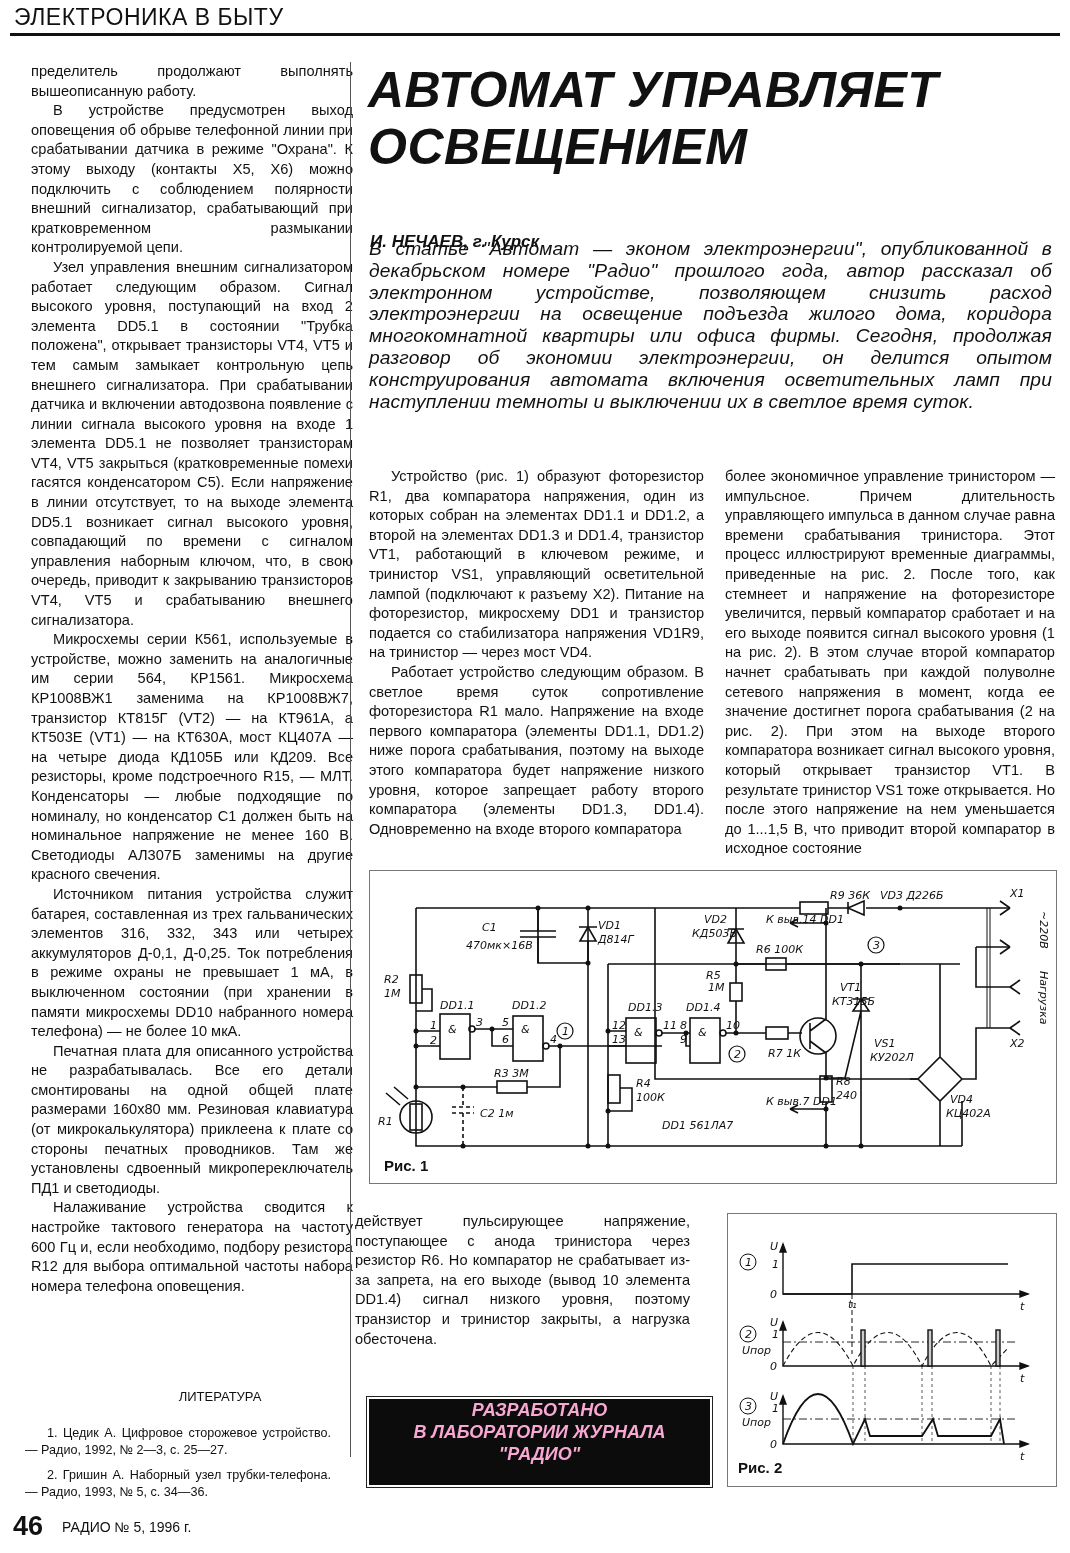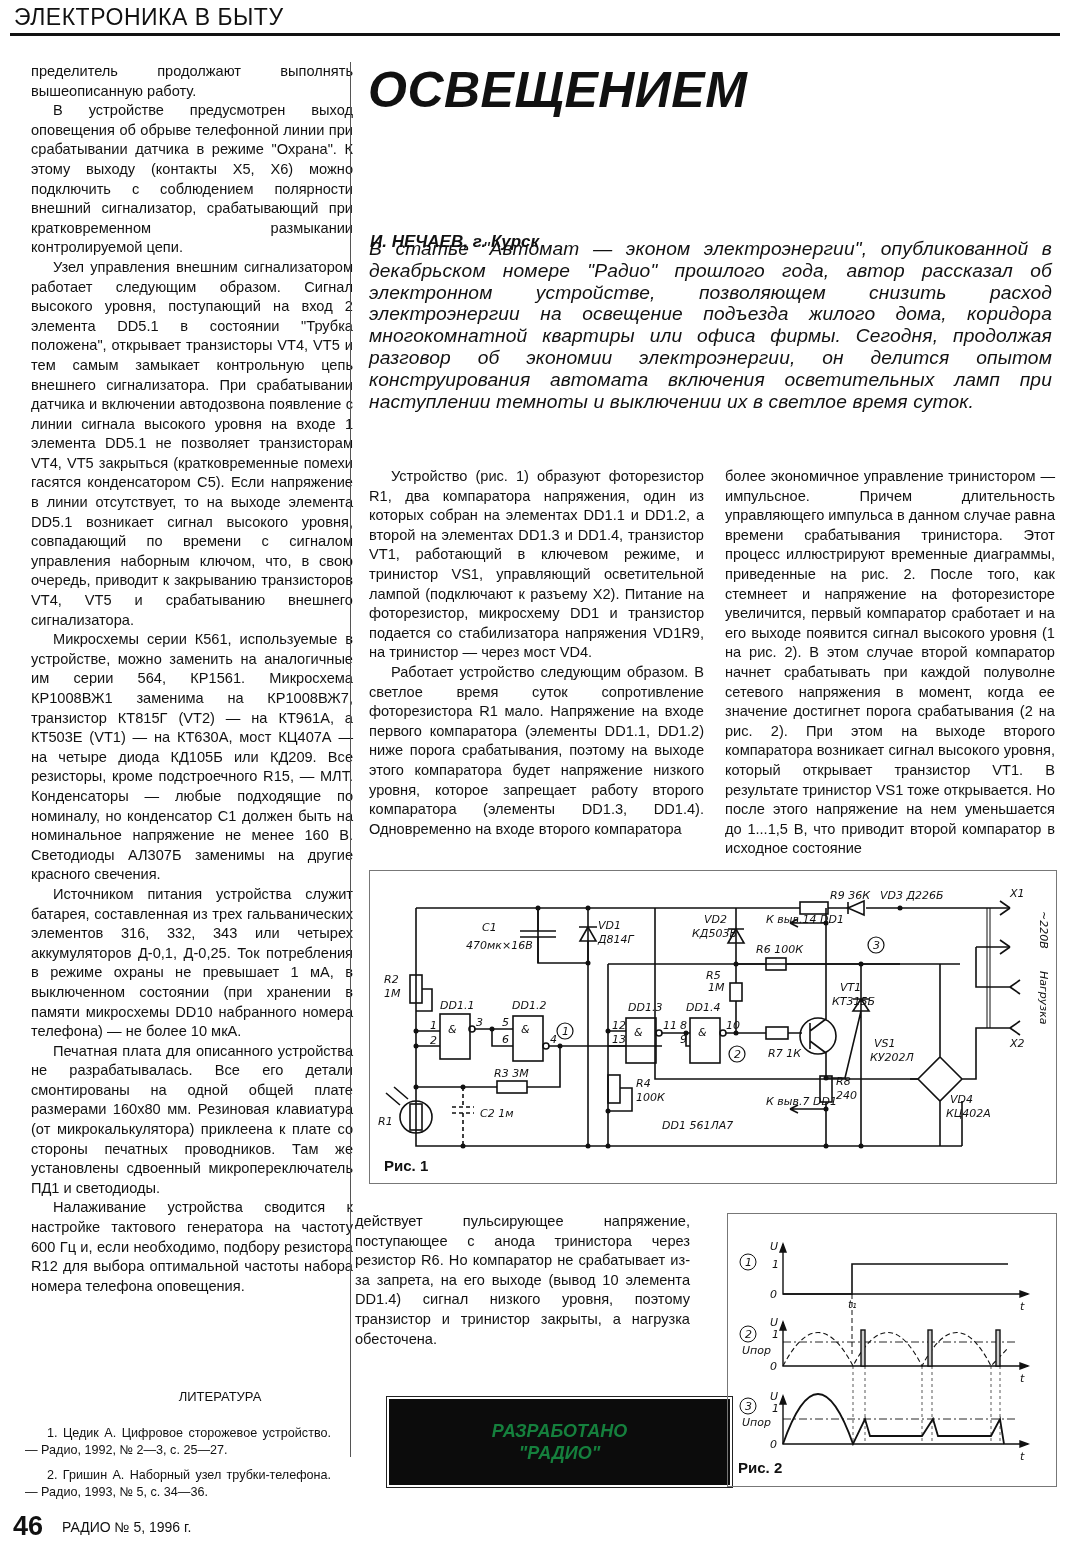--- a/index.html
+++ b/index.html
@@ -19,22 +19,22 @@
   .lead { position: absolute; left: 369px; top: 238px; width: 683px; font-size: 19.2px; line-height: 21.8px; font-style: italic; text-align: justify; letter-spacing: 0.15px; }
 
   .col-mid { left: 369px; top: 467px; width: 335px; }
   .col-right { left: 725px; top: 467px; width: 330px; }
 
   .fig1 { position: absolute; left: 369px; top: 870px; width: 686px; height: 312px; border: 1px solid #777; }
   .fig-caption { position: absolute; font-weight: bold; font-size: 15px; }
   .fig1 .fig-caption { left: 14px; top: 286px; }
   .col-mid2 { left: 355px; top: 1212px; width: 335px; }
 
-  .lab-badge { position: absolute; left: 387px; top: 1397px; width: 341px; height: 86px; background: #0c0c0c; border: 2px solid #fff; outline: 1px solid #222; color: #15803d;
-               font-weight: bold; font-style: italic; font-size: 18px; line-height: 22px; text-align: center; display: flex; flex-direction: column; justify-content: center; }
+  .lab-badge { position: absolute; left: 367px; top: 1397px; width: 341px; height: 86px; background: #0c0c0c; border: 2px solid #fff; outline: 1px solid #222; color: #f9a8d4;
+               font-weight: bold; font-style: italic; font-size: 18px; line-height: 22px; text-align: center; display: flex; flex-direction: column; }
 
   .fig2 { position: absolute; left: 727px; top: 1213px; width: 328px; height: 272px; border: 1px solid #777; }
   .fig2 .fig-caption { left: 10px; top: 245px; }
 
   .literature-title { position: absolute; left: 0; width: 356px; top: 1389px; text-align: center; font-size: 13px; margin-left: 42px; }
   .refs { position: absolute; left: 17px; top: 1417px; width: 322px; font-size: 12.6px; line-height: 17px; text-align: justify; }
   .refs p { margin: 8px; text-indent: 22px; }
 
   .page-number { position: absolute; left: 13px; top: 1511px; font-size: 27px; font-weight: bold; }
   .issue-line { position: absolute; left: 62px; top: 1519px; font-size: 14px; }
@@ -57,20 +57,21 @@
   <p>Налаживание устройства сводится к настройке тактового генератора на частоту 600 Гц и, если необходимо, подбору резистора R12 для выбора оптимальной частоты набора номера телефона оповещения.</p>
 </div>
 <div class="literature-title">ЛИТЕРАТУРА</div>
 <div class="refs">
   <p>1. Цедик А. Цифровое сторожевое устройство. — Радио, 1992, № 2—3, с. 25—27.</p>
   <p>2. Гришин А. Наборный узел трубки-телефона. — Радио, 1993, № 5, с. 34—36.</p>
 </div>
 <div class="col-divider"></div>
 
 <div class="title">
+  <div>АВТОМАТ УПРАВЛЯЕТ</div>
   <div>ОСВЕЩЕНИЕМ</div>
 </div>
 <div class="byline">И. НЕЧАЕВ, г. Курск</div>
 <div class="lead">В статье "Автомат — эконом электроэнергии", опубликованной в декабрьском номере "Радио" прошлого года, автор рассказал об электронном устройстве, позволяющем снизить расход электроэнергии на освещение подъезда жилого дома, коридора многокомнатной квартиры или офиса фирмы. Сегодня, продолжая разговор об экономии электроэнергии, он делится опытом конструирования автомата включения осветительных ламп при наступлении темноты и выключении их в светлое время суток.</div>
 
 <div class="col col-mid">
   <p>Устройство (рис. 1) образуют фоторезистор R1, два компаратора напряжения, один из которых собран на элементах DD1.1 и DD1.2, а второй на элементах DD1.3 и DD1.4, транзистор VT1, работающий в ключевом режиме, и тринистор VS1, управляющий осветительной лампой (подключают к разъему X2). Питание на фоторезистор, микросхему DD1 и транзистор подается со стабилизатора напряжения VD1R9, на тринистор — через мост VD4.</p>
   <p>Работает устройство следующим образом. В светлое время суток сопротивление фоторезистора R1 мало. Напряжение на входе первого компаратора (элементы DD1.1, DD1.2) ниже порога срабатывания, поэтому на выходе этого компаратора будет напряжение низкого уровня, которое запрещает работу второго компаратора (элементы DD1.3, DD1.4). Одновременно на входе второго компаратора</p>
 </div>
 <div class="col col-right">
@@ -241,20 +242,21 @@
   </svg>
   <div class="fig-caption">Рис. 1</div>
 </div>
 
 <div class="col col-mid2">
   <p class="noindent">действует пульсирующее напряжение, поступающее с анода тринистора через резистор R6. Но компаратор не срабатывает из-за запрета, на его выходе (вывод 10 элемента DD1.4) сигнал низкого уровня, поэтому транзистор и тринистор закрыты, а нагрузка обесточена.</p>
 </div>
 
 <div class="lab-badge">
   <div>РАЗРАБОТАНО</div>
+  <div>В ЛАБОРАТОРИИ ЖУРНАЛА</div>
   <div>"РАДИО"</div>
 </div>
 
 <div class="fig2">
   <svg width="328" height="272" viewBox="0 0 328 272" stroke="#111" stroke-width="1.4" fill="none" font-size="11">
 
     <path d="M55 30 V80 H300 M55 108 V152 H300 M55 182 V230 H300"></path>
     <path d="M300 80 l-8 -3 v6 z M300 152 l-8 -3 v6 z M300 230 l-8 -3 v6 z M55 30 l-3 8 h6 z M55 108 l-3 8 h6 z M55 182 l-3 8 h6 z" fill="#111"></path>
 
     <path d="M55 80 H124 V50 H280" stroke-width="1.6"></path>

